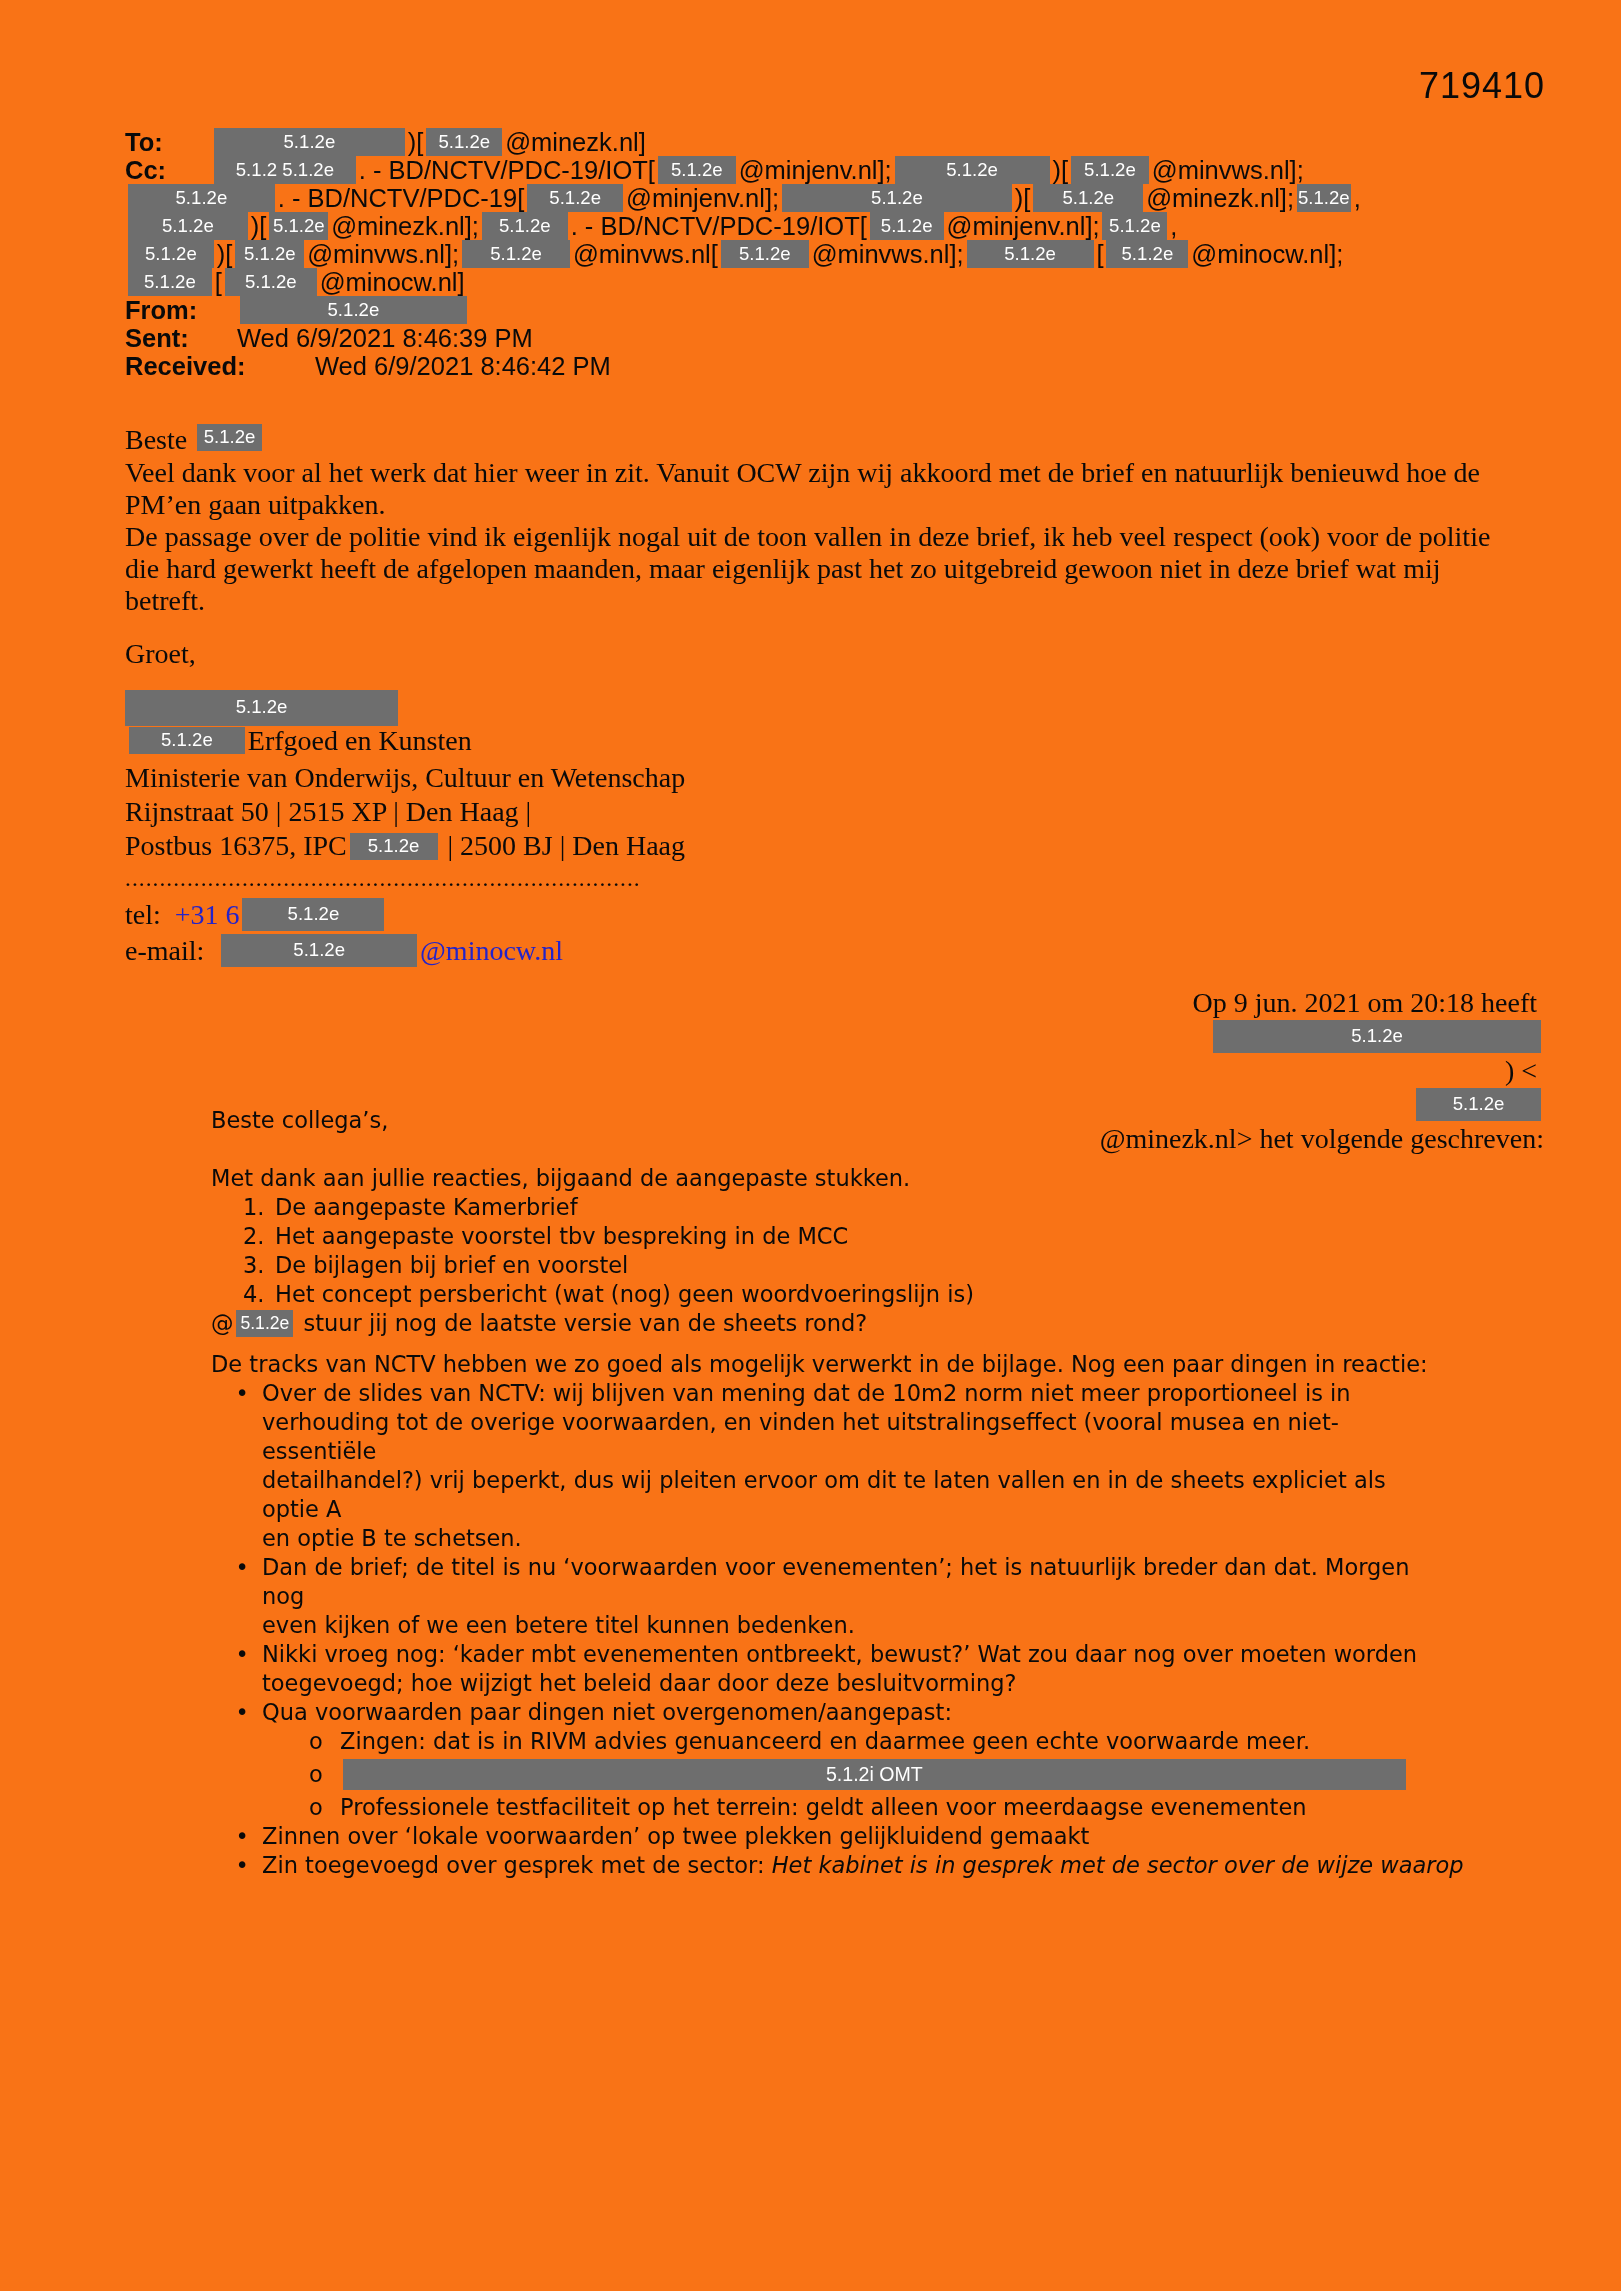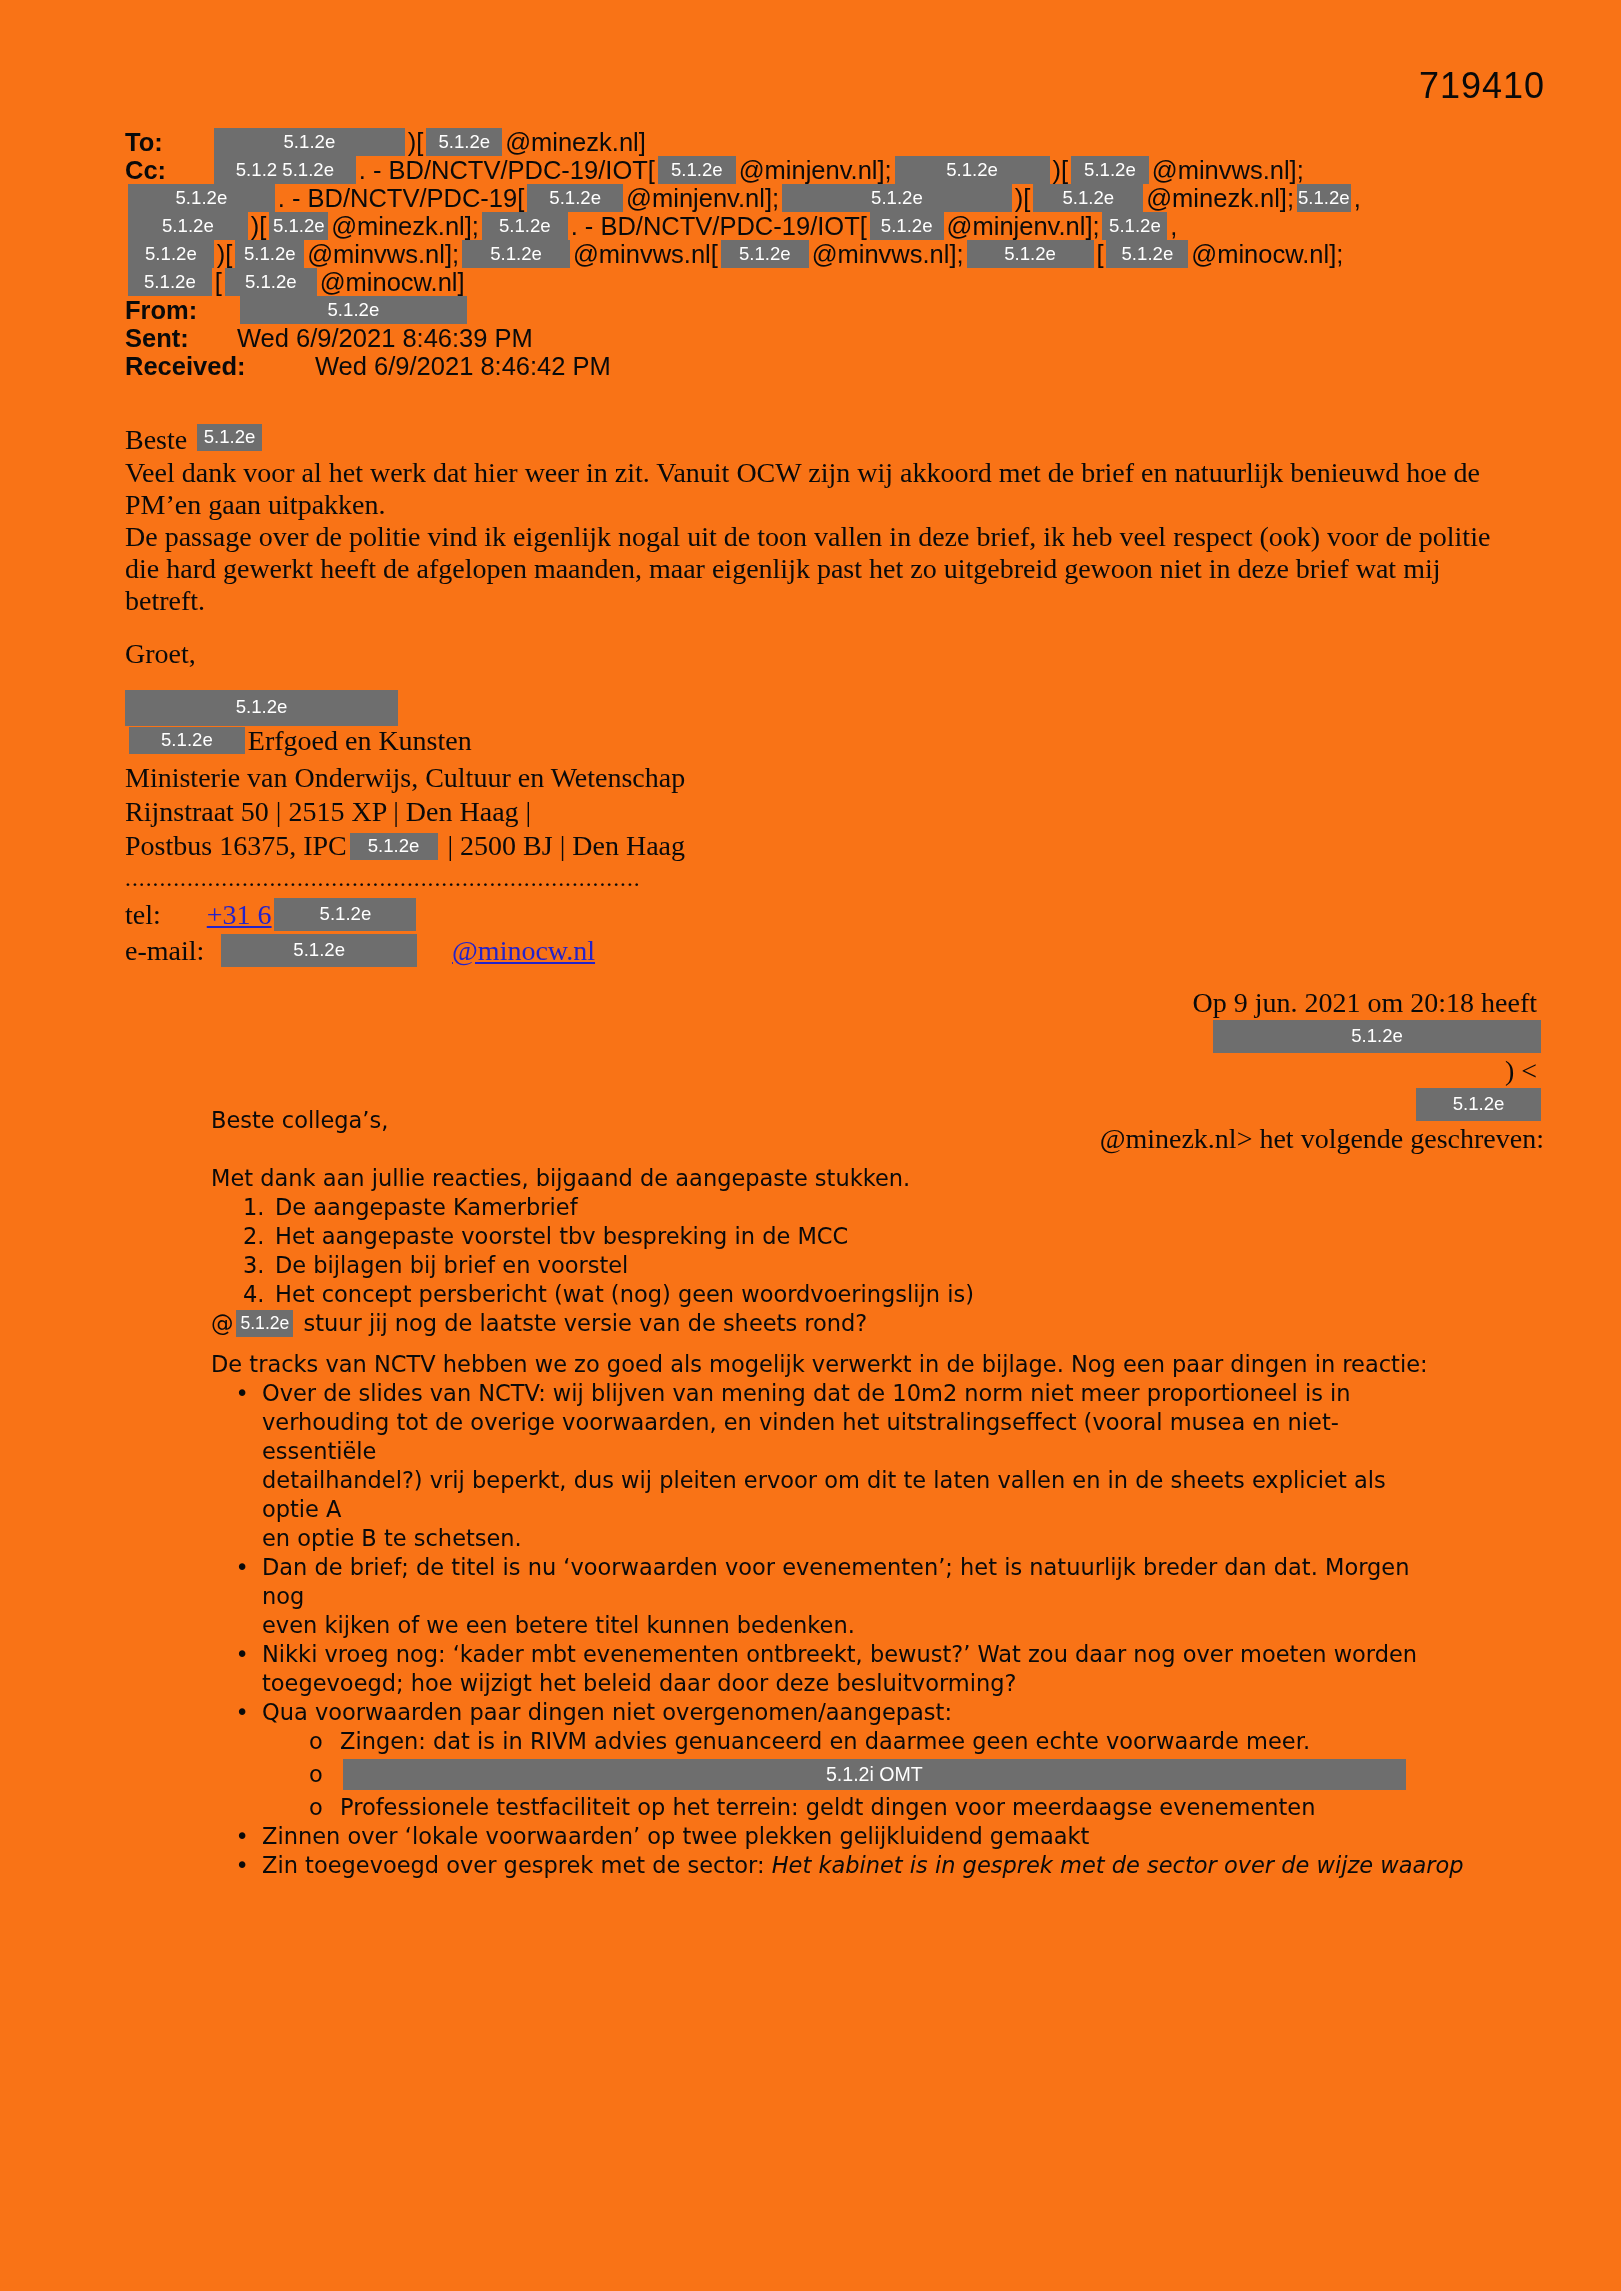--- a/index.html
+++ b/index.html
@@ -11,21 +11,21 @@
   
   .docnum{position:absolute;left:1419px;top:65px;font-size:36px;letter-spacing:1px;font-family:"Liberation Sans",sans-serif;}
 
   
   .redact{
     display:inline-flex;align-items:center;justify-content:center;flex:none;
     background:var(--redact,#6e6e6e);color:#ffffff;
     font-family:"Liberation Sans",sans-serif;font-size:18.6px;line-height:1;
     vertical-align:middle;margin:0 2.9px;white-space:pre;
   }
-  .link{color:var(--link,#2323cb);text-decoration:underline;cursor:pointer;margin-left:32px;}
+  .link{color:var(--link,#2323cb);cursor:pointer;}
   .it{font-style:italic;}
   .tseg{white-space:pre;}
 
   
   .header{position:absolute;left:125px;top:128px;width:1451px;}
   .hrow{display:flex;align-items:center;height:28px;font-size:25.5px;}
   .hlabel{font-weight:bold;flex:none;}
   .lw-a{width:86px}
   .lw-b{width:112px}
   .hsegs{display:flex;align-items:center;white-space:pre;min-width:0;}
@@ -209,21 +209,21 @@
       <span class="sbody">Zingen: dat is in RIVM advies genuanceerd en daarmee geen echte voorwaarde meer.</span>
     </div>
     <div class="srow">
       <span class="smark" style="line-height:37px;">o</span>
       <span class="segwrap">
           <span class="redact big" style="width: 1063px; height: 31px;">5.1.2i OMT</span>
         </span>
     </div>
     <div class="srow">
       <span class="smark">o</span>
-      <span class="sbody">Professionele testfaciliteit op het terrein: geldt dingen voor meerdaagse evenementen</span>
+      <span class="sbody">Professionele testfaciliteit op het terrein: geldt alleen voor meerdaagse evenementen</span>
     </div>
 
     <div class="brow">
       <span class="bmark">•</span>
       <span class="bbody"><span class="tseg">Zinnen over ‘lokale voorwaarden’ op twee plekken gelijkluidend gemaakt</span></span>
     </div>
     <div class="brow">
       <span class="bmark">•</span>
       <span class="bbody"><span class="tseg">Zin toegevoegd over gesprek met de sector: </span><span class="tseg it">Het kabinet is in gesprek met de sector over de wijze waarop</span></span>
     </div>

